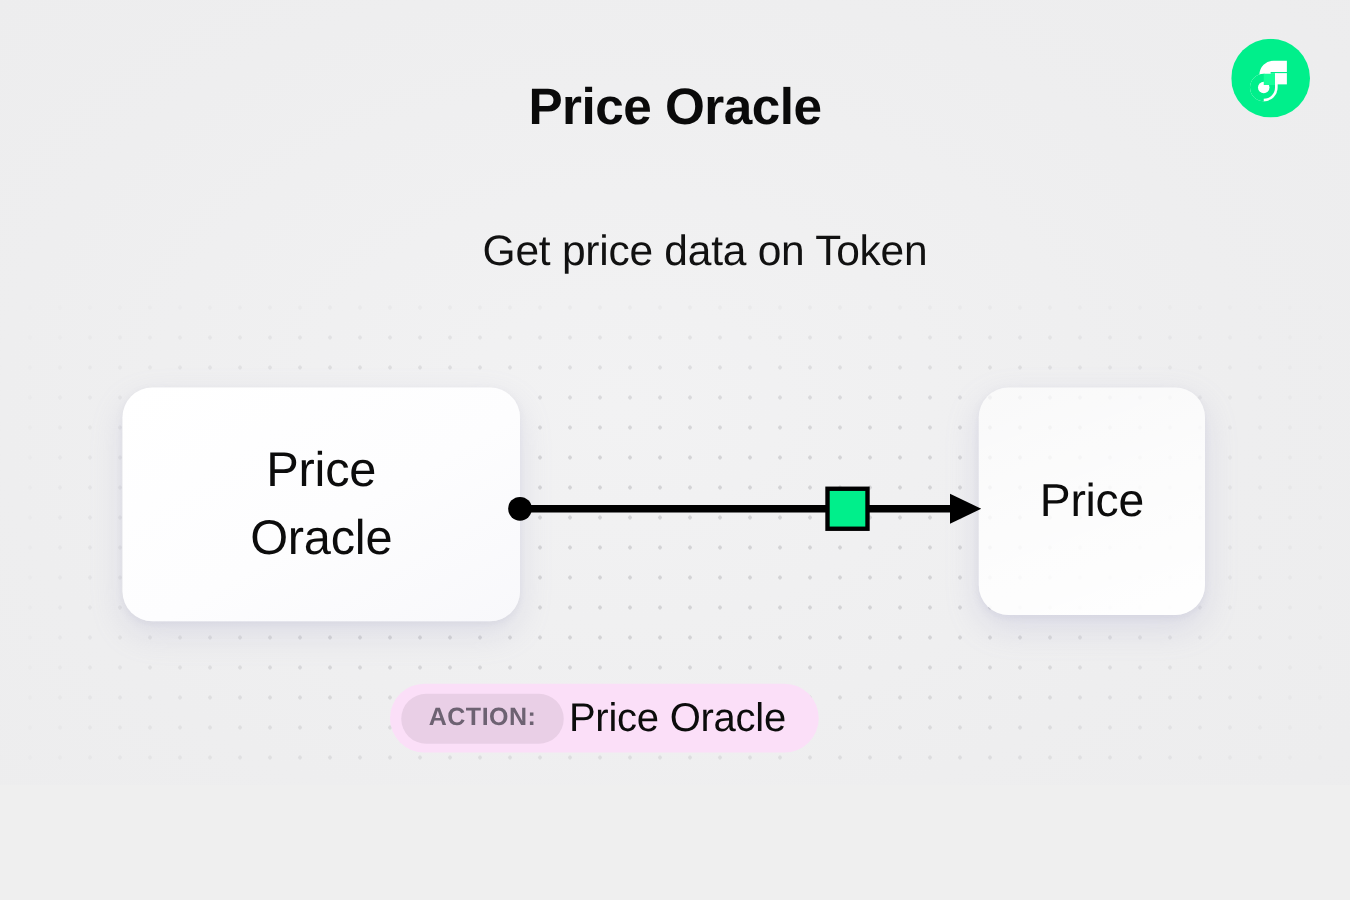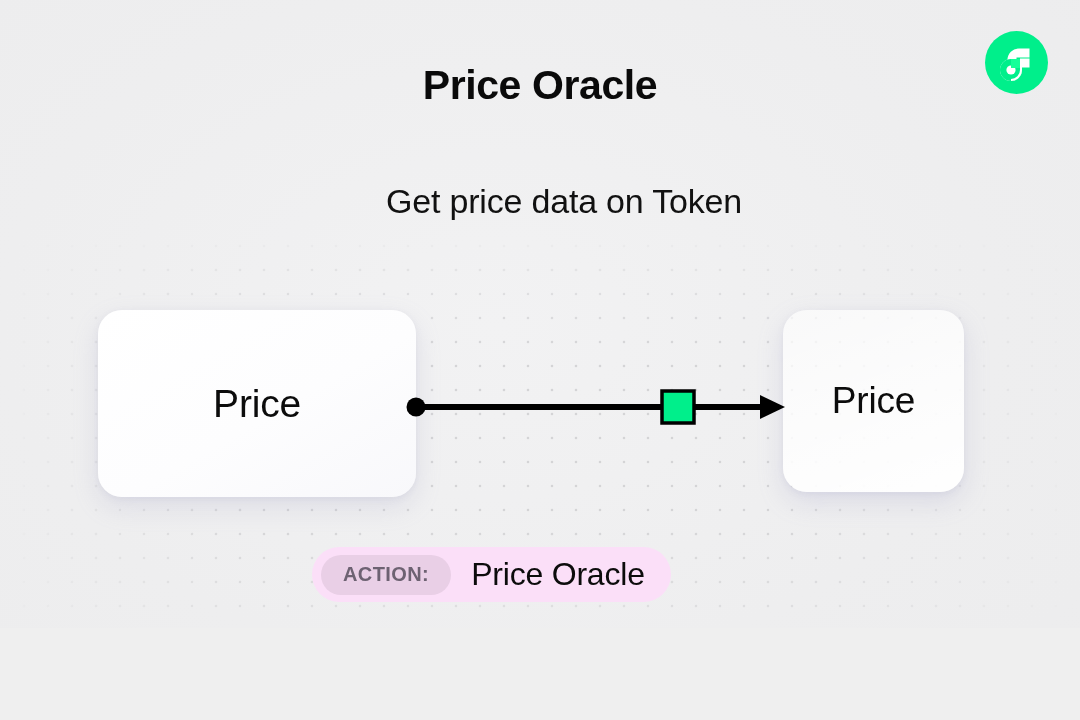--- a/index.html
+++ b/index.html
@@ -129,21 +129,21 @@
   #action-badge {
     position: absolute;
     left: 312px;
     top: 547px;
     height: 55px;
     padding: 0 26px 0 9px;
     border-radius: 28px;
     background: #fbdff8;
     display: flex;
     align-items: center;
-    gap: 20px;
+    gap: 4px;
   }
   #action-chip {
     height: 40px;
     padding: 0 22px;
     border-radius: 20px;
     background: #e9cfe6;
     display: flex;
     align-items: center;
     justify-content: center;
     font-size: 20px;
@@ -176,20 +176,21 @@
       <circle cx="26.0" cy="39.0" r="11.0" fill="#00ef8b"></circle>
       <circle cx="26.0" cy="39.0" r="4.6" fill="#ffffff"></circle>
       <rect x="26.0" y="28.0" width="9.0" height="9.0" fill="#16ff99"></rect>
       <path d="M35.0 28.0 h2.0 v11.0 a11 11 0 0 1 -11 11 v-2.0 a9 9 0 0 0 9 -9 Z" fill="#ffffff"></path>
     </svg>
   </div>
 
   <div class="node" id="node-source">
     <div>
       <span>Price</span><br>
+      <span>Oracle</span>
     </div>
   </div>
 
   <div class="node" id="node-target">
     <span>Price</span>
   </div>
 
   <div id="connector">
     <svg width="400" height="60" viewBox="0 0 400 60" xmlns="http://www.w3.org/2000/svg">
       <line x1="16" y1="29" x2="366" y2="29" stroke="#000000" stroke-width="6"></line>

